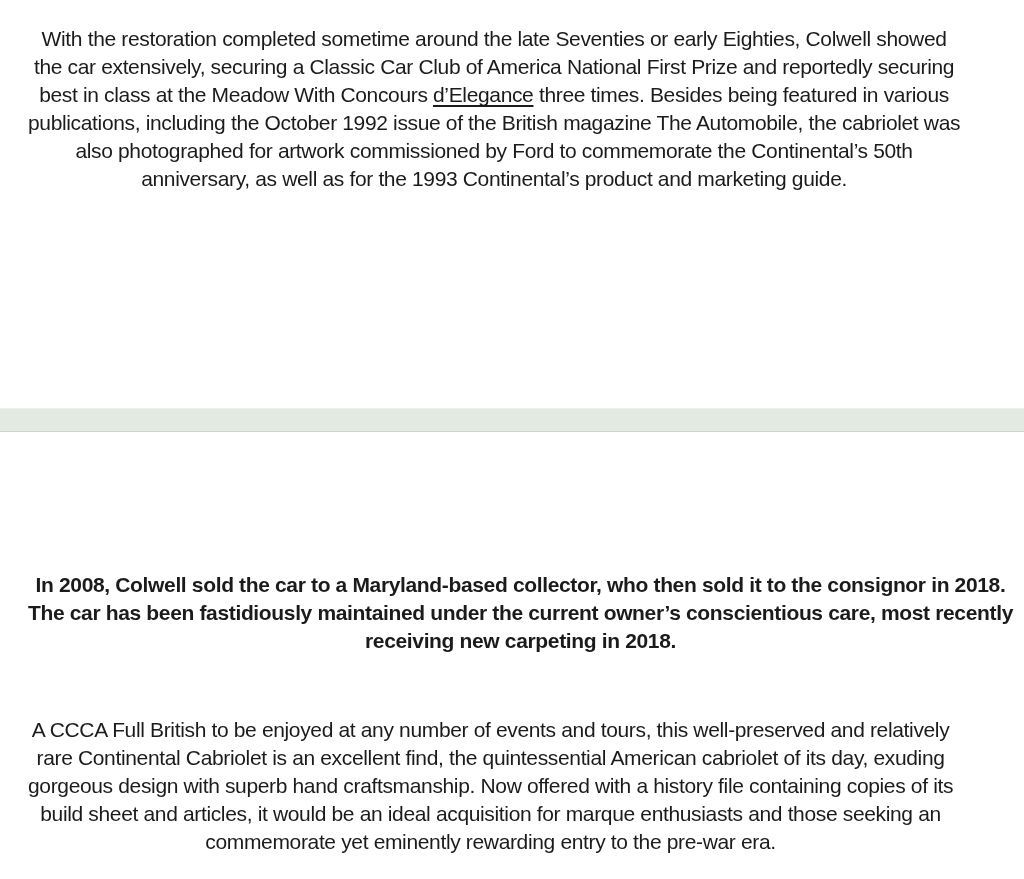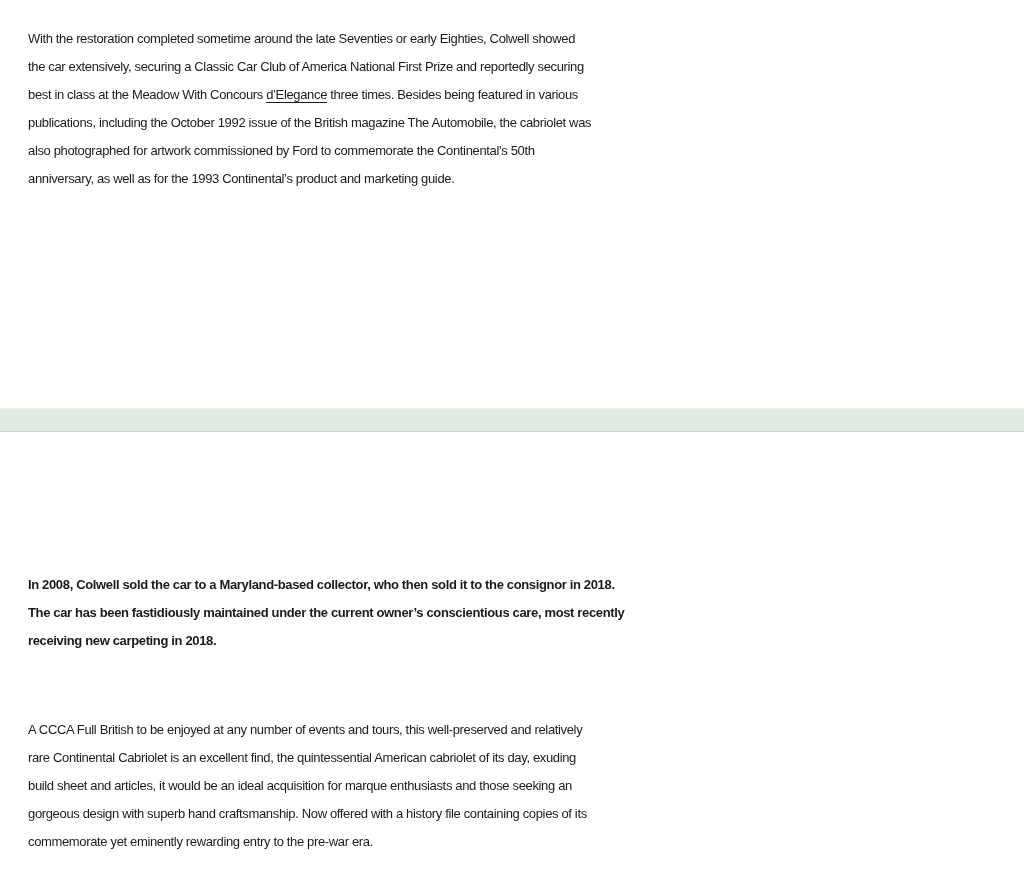--- a/index.html
+++ b/index.html
@@ -16,23 +16,24 @@
   .page {
     position: relative;
     width: 1024px;
     height: 879px;
     background: #ffffff;
   }
   .para {
     position: absolute;
     left: 28px;
     color: #1b1b1b;
-    font-size: 13px;
+    font-size: 21px;
     line-height: 28px;
     letter-spacing: -0.35px;
+    text-align: center;
   }
   .line {
     white-space: pre;
     height: 28px;
   }
   .flagged {
     text-decoration-line: underline;
     text-decoration-style: wavy;
     text-decoration-color: #e3392e;
     text-decoration-thickness: 1px;
@@ -72,18 +73,18 @@
 
   <div class="para" id="para2">
     <div class="line">In 2008, Colwell sold the car to a Maryland-based collector, who then sold it to the consignor in 2018.</div>
     <div class="line">The car has been fastidiously maintained under the current owner’s conscientious care, most recently</div>
     <div class="line">receiving new carpeting in 2018.</div>
   </div>
 
   <div class="para" id="para3">
     <div class="line">A CCCA Full British to be enjoyed at any number of events and tours, this well-preserved and relatively</div>
     <div class="line">rare Continental Cabriolet is an excellent find, the quintessential American cabriolet of its day, exuding</div>
+    <div class="line">gorgeous design with superb hand craftsmanship. Now offered with a history file containing copies of its</div>
     <div class="line">build sheet and articles, it would be an ideal acquisition for marque enthusiasts and those seeking an</div>
-    <div class="line">gorgeous design with superb hand craftsmanship. Now offered with a history file containing copies of its</div>
     <div class="line">commemorate yet eminently rewarding entry to the pre-war era.</div>
   </div>
 
 </div>
 
 </body></html>

